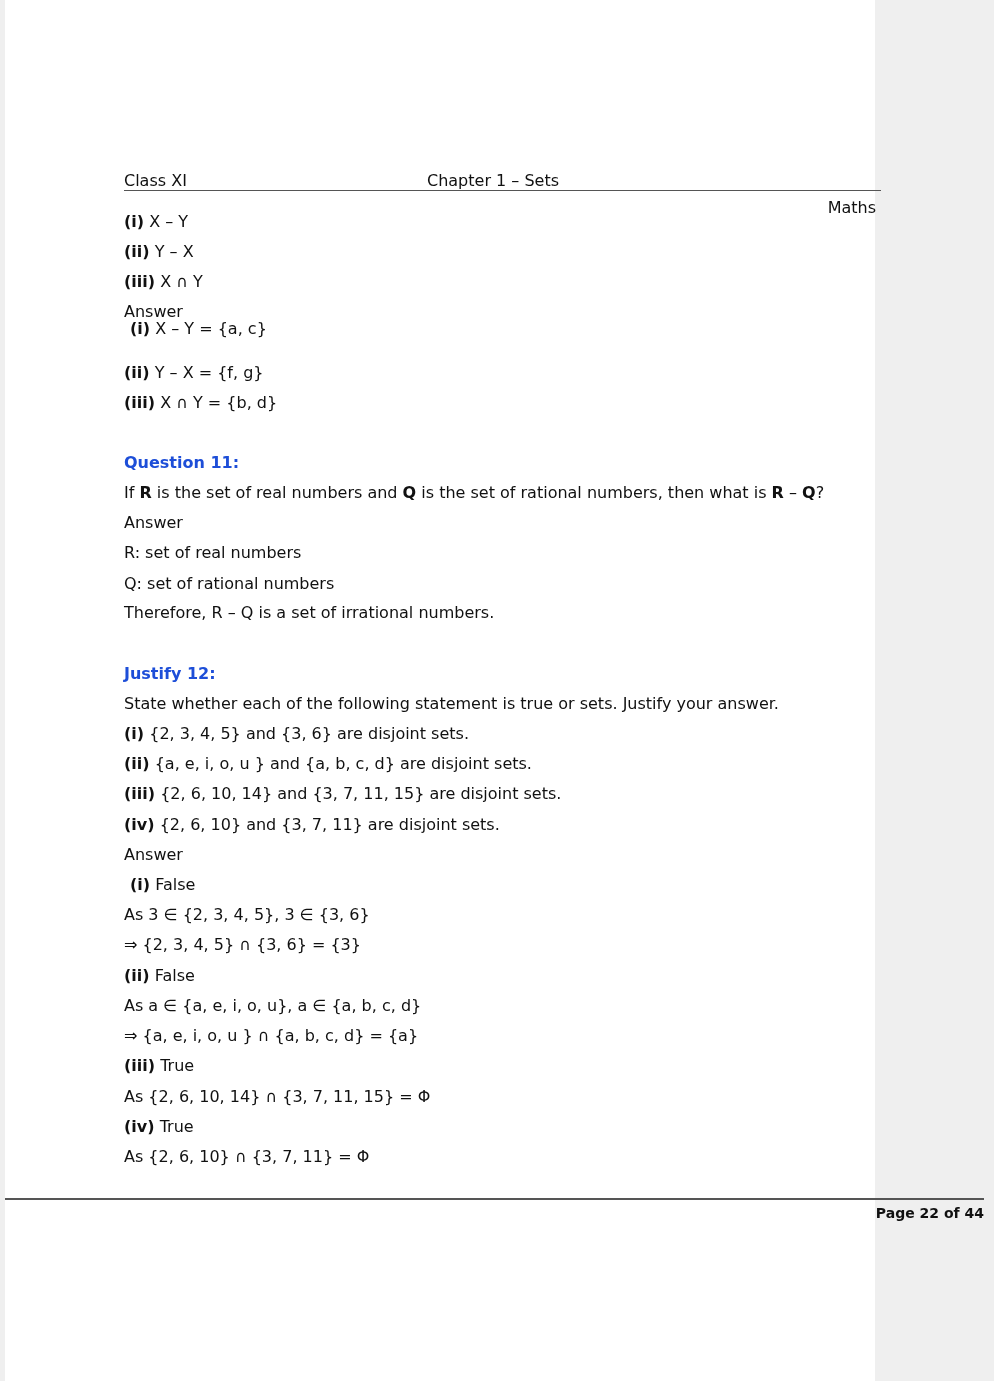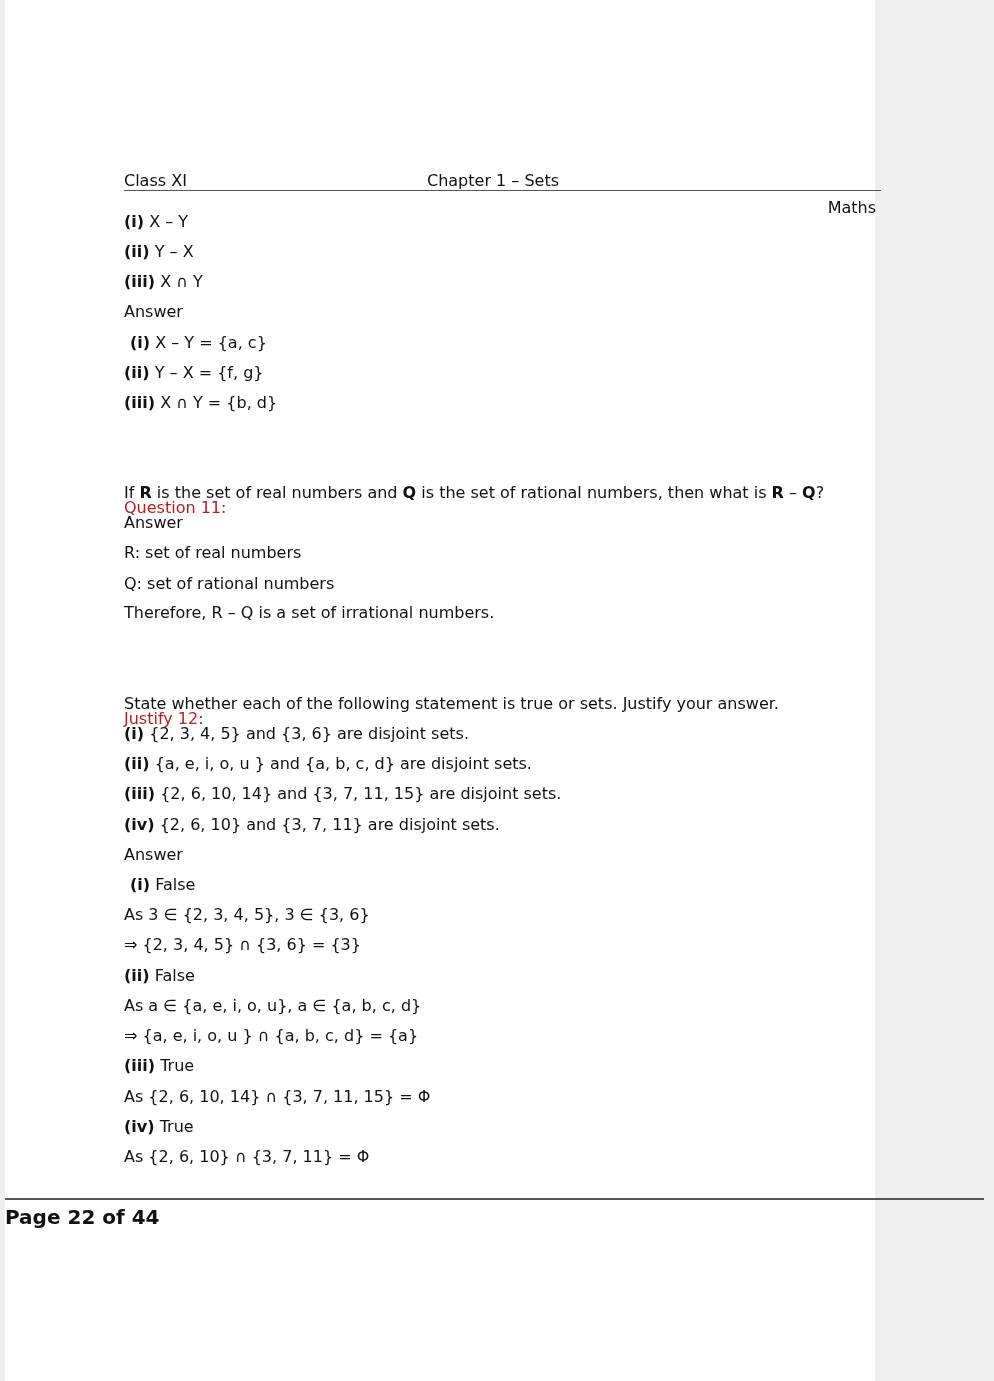--- a/index.html
+++ b/index.html
@@ -29,48 +29,48 @@
   .content {
     position: absolute; left: 119px; top: 0; width: 780px;
     font-size: 16px;
   }
   .line {
     position: absolute; left: 0; white-space: nowrap;
     line-height: 20px;
   }
   .indent { left: 6px; }
   b { font-weight: bold; }
-  .q-heading { color: #b91c1c; font-weight: normal; margin-top: 45px; }
+  .q-heading { color: #1d4ed8; font-weight: bold; }
   .footer-rule {
     position: absolute; left: 0; top: 1198px; width: 979px;
     border-top: 2px solid #555;
   }
   .footer {
     position: absolute; left: 0; top: 1205px; width: 979px;
-    text-align: left; font-weight: bold; font-size: 20px;
+    text-align: right; font-weight: bold; font-size: 14px;
   }
 </style>
 </head>
 <body>
 
 <div class="page">
 
   <div class="header">
     <span class="h-left">Class XI</span>
     <span class="h-center">Chapter 1 – Sets</span>
     <span class="h-right">Maths</span>
   </div>
 
   <div class="content">
 
     <div class="line" style="top:212px"><b>(i)</b><span> X – Y</span></div>
     <div class="line" style="top:242px"><b>(ii)</b><span> Y – X</span></div>
     <div class="line" style="top:272px"><b>(iii)</b><span> X ∩ Y</span></div>
     <div class="line" style="top:302px">Answer</div>
-    <div class="line indent" style="top:333px"><b>(i)</b><span> X – Y = {a, c}</span></div>
+    <div class="line indent" style="top:319px"><b>(i)</b><span> X – Y = {a, c}</span></div>
     <div class="line" style="top:363px"><b>(ii)</b><span> Y – X = {f, g}</span></div>
     <div class="line" style="top:393px"><b>(iii)</b><span> X ∩ Y = {b, d}</span></div>
 
     <div class="line q-heading" style="top:453px">Question 11:</div>
     <div class="line" style="top:483px"><span>If </span><b>R</b><span> is the set of real numbers and </span><b>Q</b><span> is the set of rational numbers, then what is </span><b>R</b><span> – </span><b>Q</b><span>?</span></div>
     <div class="line" style="top:513px">Answer</div>
     <div class="line" style="top:543px">R: set of real numbers</div>
     <div class="line" style="top:574px">Q: set of rational numbers</div>
     <div class="line" style="top:603px">Therefore, R – Q is a set of irrational numbers.</div>
 

